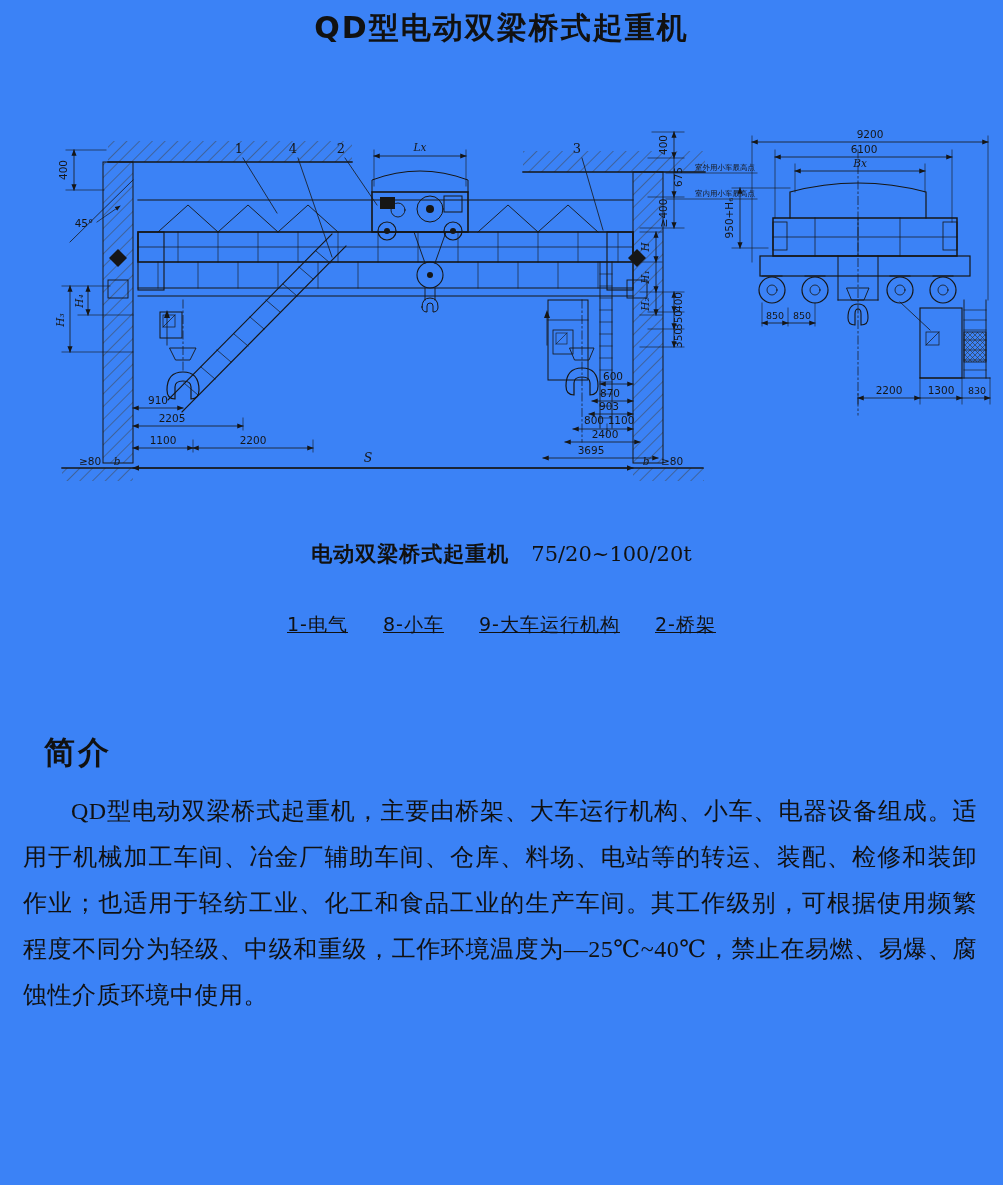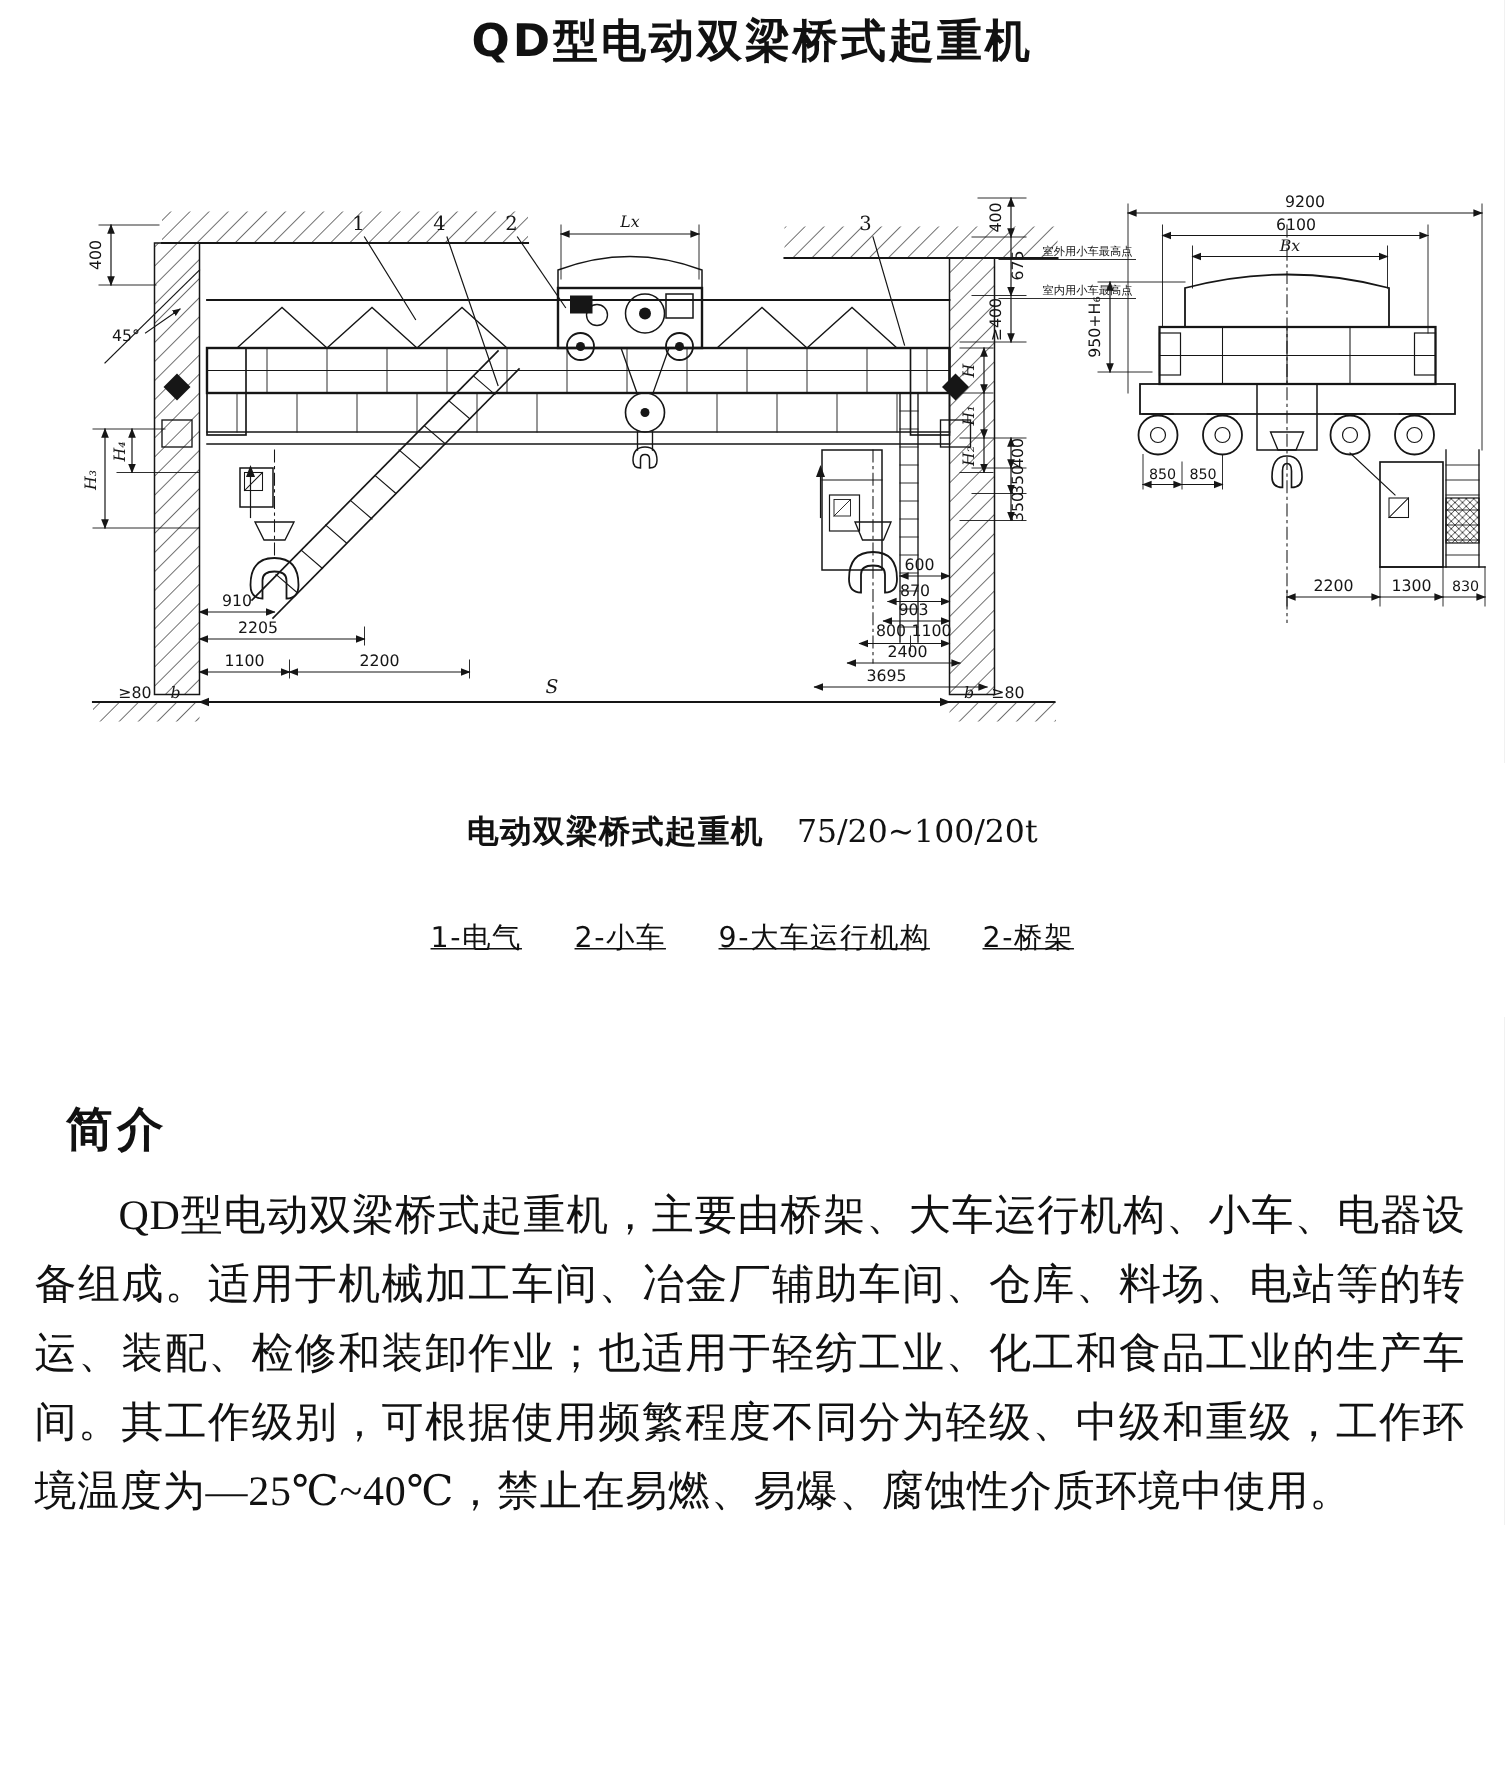--- a/index.html
+++ b/index.html
@@ -1,16 +1,16 @@
 <!DOCTYPE html>
 <html><head>
 <meta charset="utf-8">
 <style>
   html,body{margin:0;padding:0;background:#e8e8e8;}
-  .page{position:relative;width:1003px;height:1185px;background:#ffffff;margin:0 auto;overflow:hidden;
+  .page{position:relative;width:1003px;height:1185px;background:#3b82f6;margin:0 auto;overflow:hidden;
         font-family:"Liberation Serif","DejaVu Serif",serif;color:#111;}
   .title{position:absolute;top:8px;left:0;width:100%;text-align:center;margin:0;
          font:bold 30px/1.3 "DejaVu Sans","Liberation Sans",sans-serif;letter-spacing:2px;}
   .figure{position:absolute;top:0;left:0;width:1003px;height:500px;}
   svg{display:block;}
   svg text{font-family:"DejaVu Sans","Liberation Sans",sans-serif;fill:#161616;}
   svg text.d{font-size:10.5px;text-anchor:middle;}
   svg text.d9{font-size:9.5px;text-anchor:middle;}
   svg text.it{font-style:italic;font-family:"DejaVu Serif",serif;}
   svg text.lab{font-size:13px;text-anchor:middle;font-family:"DejaVu Serif",serif;}
@@ -18,21 +18,21 @@
   .caption{position:absolute;top:540px;left:0;width:100%;text-align:center;}
   .cap-name{font:bold 21px "DejaVu Sans",sans-serif;letter-spacing:1px;}
   .cap-spec{font:21px "DejaVu Serif",serif;margin-left:22px;}
   .legend{position:absolute;top:612px;left:0;width:100%;text-align:center;
           font:19px "DejaVu Sans",sans-serif;letter-spacing:1px;}
   .legend span{margin:0 14px;text-decoration:underline;}
   .section-heading{position:absolute;top:716px;left:28px;margin:16px;
           font:bold 31px "DejaVu Sans","Liberation Sans",sans-serif;letter-spacing:3px;}
   .bodytext{position:absolute;top:788px;left:23px;width:954px;}
   .bodytext p{margin:0;text-align:justify;text-indent:2em;
-          font-size:28px;line-height:46px;letter-spacing:0.5px;}
+          font-size:24px;line-height:46px;letter-spacing:0.5px;}
 </style>
 </head>
 <body>
 
 <div class="page">
 
   <h1 class="title">QD型电动双梁桥式起重机</h1>
 
   <div class="figure">
   <svg width="1003" height="500" viewBox="0 0 1003 500">
@@ -278,21 +278,21 @@
     </g>
   </svg>
   </div>
 
   <div class="caption">
     <span class="cap-name">电动双梁桥式起重机</span><span class="cap-spec">75/20~100/20t</span>
   </div>
 
   <div class="legend">
     <span>1-电气</span>
-    <span>2-小车</span>
+    <span>8-小车</span>
     <span>9-大车运行机构</span>
     <span>2-桥架</span>
   </div>
 
   <h2 class="section-heading">简介</h2>
 
   <div class="bodytext">
     <p>QD型电动双梁桥式起重机，主要由桥架、大车运行机构、小车、电器设备组成。适用于机械加工车间、冶金厂辅助车间、仓库、料场、电站等的转运、装配、检修和装卸作业；也适用于轻纺工业、化工和食品工业的生产车间。其工作级别，可根据使用频繁程度不同分为轻级、中级和重级，工作环境温度为—25℃~40℃，禁止在易燃、易爆、腐蚀性介质环境中使用。</p>
   </div>
 

